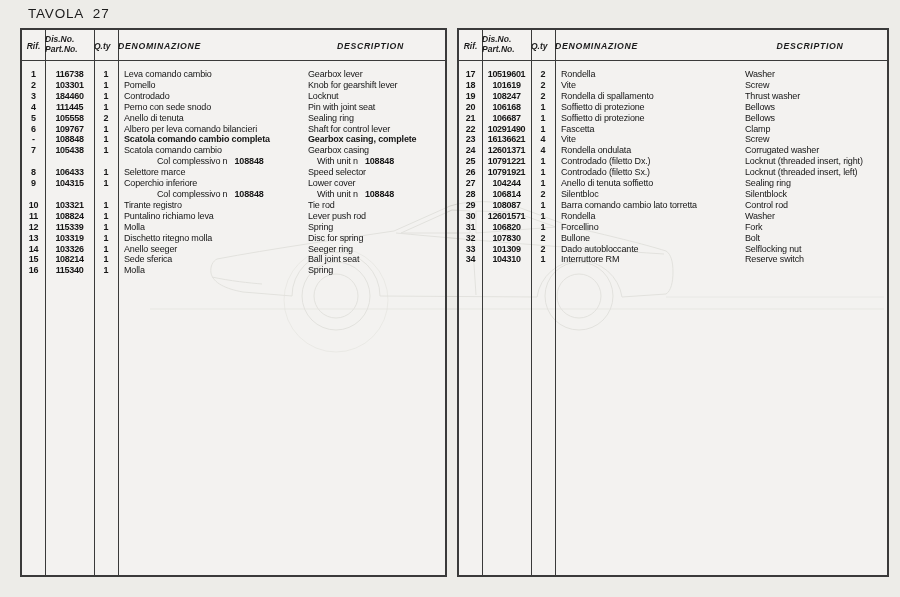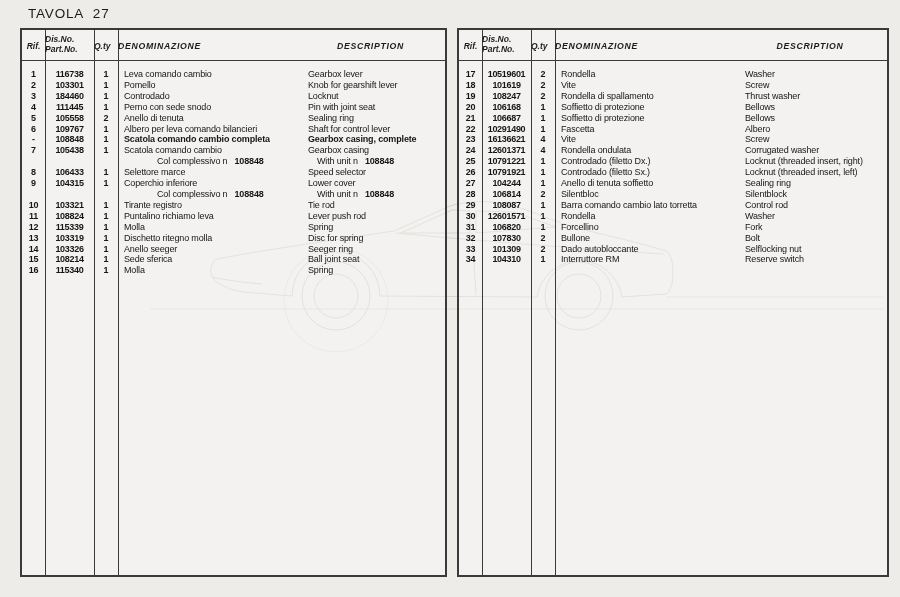--- a/index.html
+++ b/index.html
@@ -294,21 +294,21 @@
     <span class="c c-qty">1</span>
     <span class="c c-denom">Soffietto di protezione</span>
     <span class="c c-desc">Bellows</span>
   </div>
 
   <div class="row">
     <span class="c c-rif">22</span>
     <span class="c c-part">10291490</span>
     <span class="c c-qty">1</span>
     <span class="c c-denom">Fascetta</span>
-    <span class="c c-desc">Albero</span>
+    <span class="c c-desc">Clamp</span>
   </div>
 
   <div class="row">
     <span class="c c-rif">23</span>
     <span class="c c-part">16136621</span>
     <span class="c c-qty">4</span>
     <span class="c c-denom">Vite</span>
     <span class="c c-desc">Screw</span>
   </div>
 

